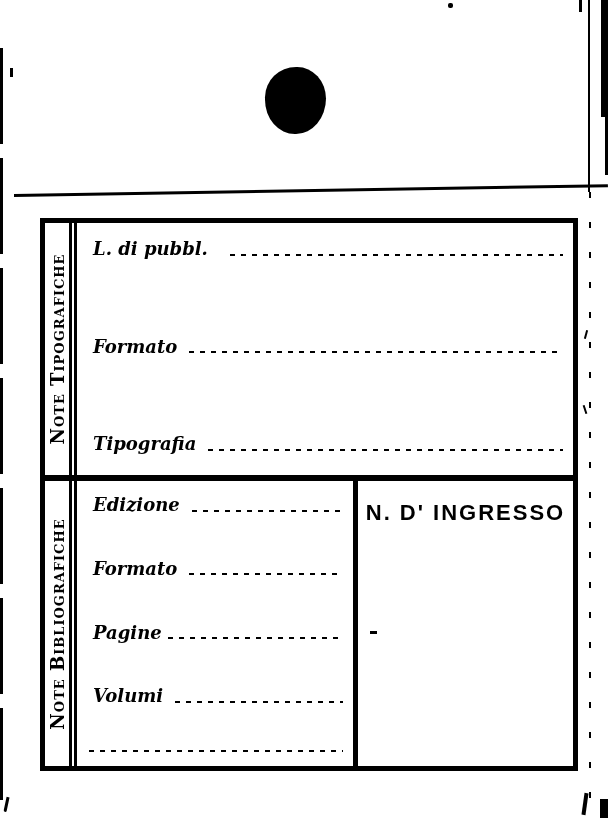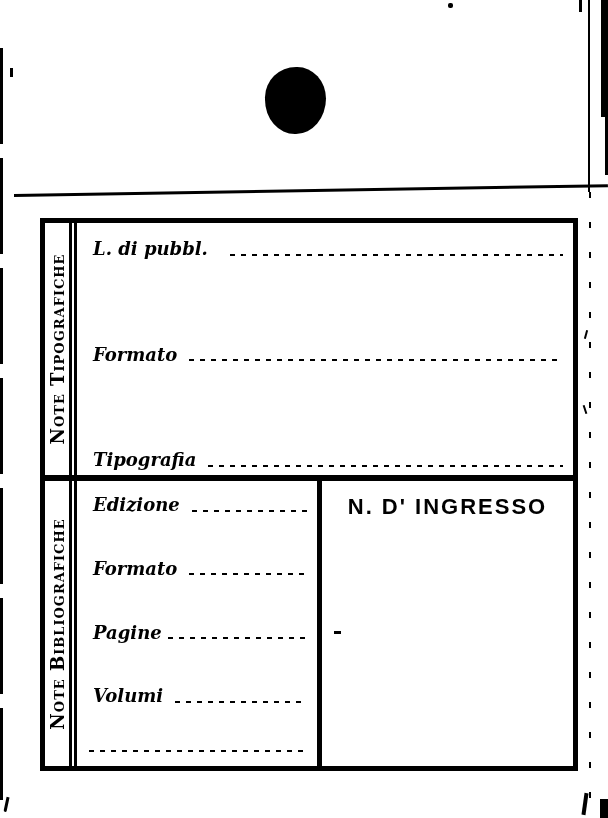--- a/index.html
+++ b/index.html
@@ -72,22 +72,22 @@
     font-weight: bold;
     font-size: 18px;
     letter-spacing: 1px;
   }
 
   .fields {
     flex: 1; min-width: 0;
     display: flex; flex-direction: column;
     justify-content: space-between;
   }
-  .tipo .fields   { padding: 16px 0 4px; }
-  .biblio-fields  { flex: none; width: 240px; padding: 14px 0 10px;
+  .tipo .fields   { padding: 16px 0 20px; }
+  .biblio-fields  { flex: none; width: 276px; padding: 14px 0 10px;
                     display: flex; flex-direction: column; justify-content: space-between; }
   .row { display: flex; align-items: flex-end; }
   .flabel {
     font-family: "DejaVu Serif", serif;
     font-style: italic; font-weight: bold;
     font-size: 18px; line-height: 1.15;
     padding-left: 16px;
     white-space: nowrap;
   }
   .dots {
@@ -95,21 +95,21 @@
     margin: 0 10px 4px 12px;
     background: repeating-linear-gradient(90deg, #000 0 5px, transparent 5px 11px);
   }
   .tipo .row:nth-child(1) .dots { margin-left: 22px; }
   .tipo .row:nth-child(4) .dots { margin-left: 46px; }
   .biblio-fields .row:nth-child(3) .dots { margin-left: 6px; }
 
   .vdiv { flex: none; width: 5px; background: #000; }
   .ingresso { flex: 1; position: relative; }
   .ingresso-title {
-    margin-top: 13px;
+    margin-top: 19px;
     text-align: center;
     font-family: "Liberation Sans", sans-serif;
     font-weight: bold;
     font-size: 22px;
     letter-spacing: 2px;
     white-space: nowrap;
   }
   .ingresso-speck { left: 12px; top: 150px; width: 7px; height: 3px; }
 </style>
 </head>

